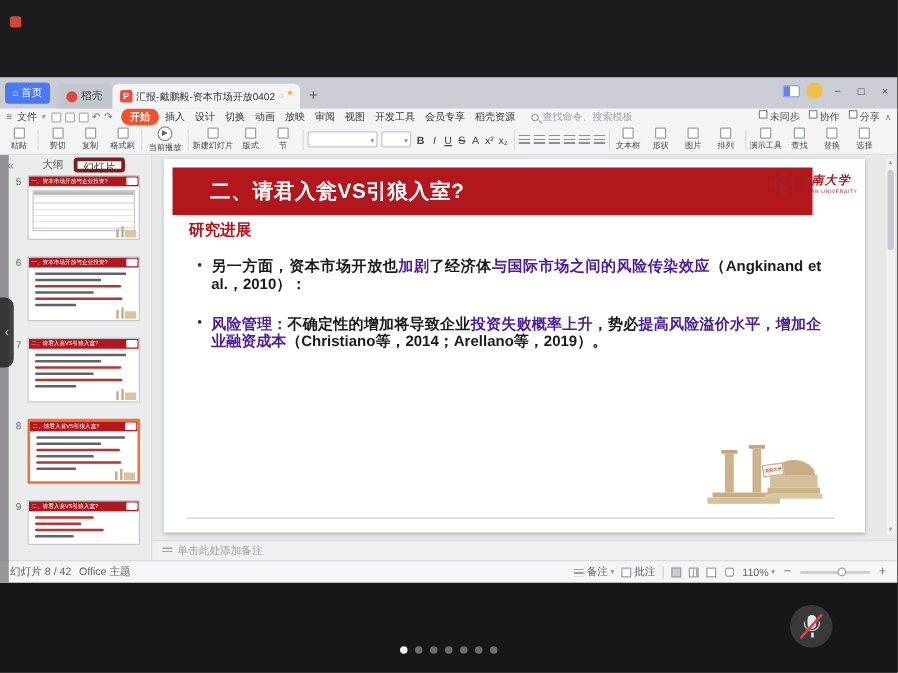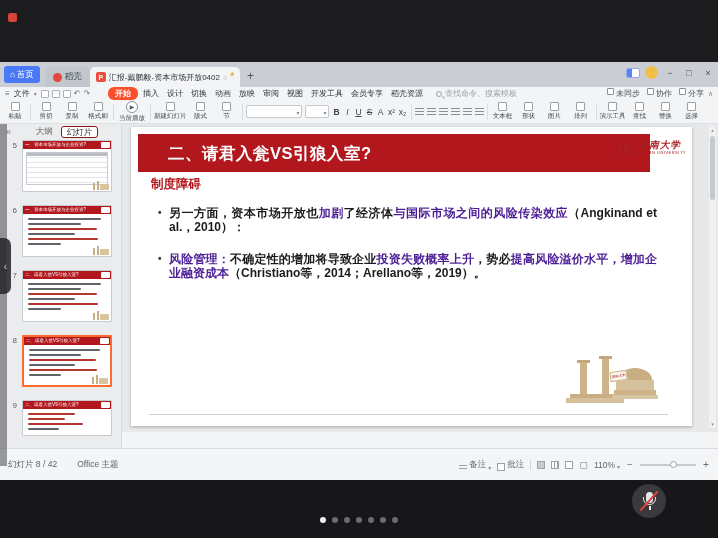--- a/index.html
+++ b/index.html
@@ -44,21 +44,21 @@
 .winctl{position:absolute;right:3px;top:4px;display:flex;align-items:center;gap:5px}
 .badge{width:14px;height:10px;border:1px solid #8fa8e8;background:linear-gradient(90deg,#5b84f0 40%,#fff 40%);border-radius:2px}
 .avatar{width:13px;height:13px;border-radius:50%;background:#f0bf4a}
 .wbtn{width:14px;text-align:center;font-size:9px;color:#494e55}
 
 .menubar{position:absolute;left:0;top:25px;width:100%;height:13px;background:#f3f4f6;display:flex;align-items:center;font-size:8px;color:#3c4046;padding:0 5px;gap:4px;white-space:nowrap}
 .hamb{color:#6a7077;font-size:8px}
 .mdown{color:#8a9097;font-size:6px}
 .qico{width:8px;height:8px;border:1px solid #aab1b9;border-radius:1px;background:#fff;display:inline-block}
 .qarrow{font-size:8px;color:#6a7077}
-.mtabs{display:flex;align-items:center;gap:2px;margin-left:14px}
+.mtabs{display:flex;align-items:center;gap:2px;margin-left:3px}
 .mtab{padding:0 3px;color:#2f3338}
 .mtab.active{background:#f94f2b;color:#fff;border-radius:6px;padding:1px 7px;font-weight:bold}
 .msearch{display:flex;align-items:center;gap:3px;color:#9aa2ab;margin-left:6px}
 .mag{width:6px;height:6px;border:1px solid #9aa2ab;border-radius:50%;position:relative}
 .mag::after{content:"";position:absolute;left:5px;top:5px;width:3px;height:1px;background:#9aa2ab;transform:rotate(45deg)}
 .mright{margin-left:auto;display:flex;align-items:center;gap:7px;color:#4a4f56}
 .mi{display:flex;gap:2px}
 .mi-ico{width:7px;height:7px;border:1px solid #8a9097;border-radius:1px;background:#fff}
 .mcollapse{color:#7a8087;font-size:7px}
 
@@ -79,21 +79,21 @@
 .fmt .fmtg:nth-child(3){text-decoration:underline}
 .fmt .fmtg:nth-child(4){text-decoration:line-through}
 .aligns{display:flex;align-items:center;gap:3px;flex:none}
 .ico-align{width:9px;height:8px;background:repeating-linear-gradient(180deg,#8a9097 0 1px,transparent 1px 3px)}
 
 
 .sidepanel{position:absolute;left:0;top:62px;width:122px;height:324px;background:#eaecee;border-right:1px solid #d8dbdf;overflow:hidden}
 .sp-head{height:16px;display:flex;align-items:center;font-size:8.5px;color:#555;padding:0 6px;gap:8px}
 .sp-col{color:#777;font-size:9px}
 .sp-tab{color:#666}
-.sp-tab.active{background:#fff;border:1px solid #7f1d1d;border-radius:3px;padding:0 5px;height:12px;line-height:11px;color:#333}
+.sp-tab.active{background:#fff;border:3px solid #7f1d1d;border-radius:3px;padding:0 5px;height:12px;line-height:11px;color:#333}
 .thumbrow{display:flex;margin-bottom:13px}
 .tnum{width:22px;font-size:8px;color:#5f6368;text-align:right;padding-right:5px;padding-top:1px}
 .thumb{position:relative;width:90px;height:52px;background:#fff;border:1px solid #c6cacf;border-radius:1px;overflow:hidden}
 .thumbrow.sel .thumb{border:2px solid #ff6b2e}
 .mini-head{height:8px;background:#b2171d;color:#fff;font-size:4.5px;line-height:8px;padding-left:2px;white-space:nowrap;overflow:hidden;position:relative}
 .mini-logo{position:absolute;right:1px;top:1px;width:9px;height:6px;background:#fff;border-radius:1px}
 .mini-body{position:absolute;left:5px;top:12px;right:5px;bottom:2px}
 .bar{display:block;height:2px;border-radius:1px;margin-bottom:3px}
 .bar.k{background:#60646a}
 .bar.r{background:#b3362f}
@@ -132,23 +132,23 @@
 .g-step{left:46px;top:39px;width:46px;height:4px;background:#d9c7a4}
 .scroll{position:absolute;right:2px;top:2px;width:7px;height:302px;background:#f0f1f3;border-radius:3px}
 .sthumb{position:absolute;left:1px;top:10px;width:5px;height:64px;background:#c6c9ce;border-radius:3px}
 .sarr{position:absolute;left:0;width:7px;text-align:center;font-size:5px;color:#8a9097}
 .sarr.up{top:1px}.sarr.dn{bottom:1px}
 
 .notesbar{position:absolute;left:122px;top:370px;width:596px;height:16px;background:#eff0f2;border-top:1px solid #dadce0;display:flex;align-items:center;gap:4px;padding-left:8px}
 .nico{width:8px;height:6px;background:repeating-linear-gradient(180deg,#9aa1a8 0 1px,transparent 1px 3px)}
 .ntext{font-size:8.5px;color:#9aa1a8}
 
-.statusbar{position:absolute;left:0;top:386px;width:718px;height:32px;background:#f4f5f7;border-top:1px solid #d8dbdf;display:flex;align-items:center;font-size:8.5px;color:#5f6368;padding:0 8px;gap:20px}
+.statusbar{position:absolute;left:0;top:386px;width:718px;height:18px;background:#f4f5f7;border-top:1px solid #d8dbdf;display:flex;align-items:center;font-size:8.5px;color:#5f6368;padding:0 8px;gap:6px}
 .sb-right{margin-left:auto;display:flex;align-items:center;gap:6px}
-.sb-it{display:flex;align-items:flex-end;gap:2px}
+.sb-it{display:flex;align-items:center;gap:2px}
 .sb-sep{width:1px;height:10px;background:#d0d4d8}
 .view-ico{width:8px;height:8px;border:1px solid #9aa1a8;background:#fff}
 .view-ico.on{background:#c9cdd3}
 .view-ico.grid{background:repeating-linear-gradient(90deg,#fff 0 2px,#9aa1a8 2px 3px)}
 .fitico{font-size:9px;color:#6a7077}
 .sbcar{font-size:6px;color:#8a9097}
 .zbtn{font-size:10px;color:#6a7077;width:8px;text-align:center}
 .ztrack{position:relative;width:56px;height:2px;background:#c6c9ce;border-radius:1px}
 .zknob{position:absolute;left:30px;top:-3px;width:7px;height:7px;border-radius:50%;background:#fff;border:1px solid #9aa1a8}
 </style>
@@ -421,21 +421,21 @@
         <div class="band">
           <span>二、请君入瓮VS引狼入室?</span>
         </div>
         <div class="logo">
           <span class="emb"></span>
           <span>
             <div class="lg-cn">湖南大学</div>
             <div class="lg-en">HUNAN UNIVERSITY</div>
           </span>
         </div>
-        <div class="sec">制度障碍</div>
+        <div class="sec">研究进展</div>
         <div class="bullets">
             <div class="bullet first"><span>另一方面，资本市场开放也</span><span class="red">加剧</span><span>了经济体</span><span class="red">与国际市场之间的风险传染效应</span><span>（Angkinand et al.，2010）：</span></div>
             <div class="bullet"><span class="red">风险管理：</span><span>不确定性的增加将导致企业</span><span class="red">投资失败概率上升</span><span>，势必</span><span class="red">提高风险溢价水平，增加企业融资成本</span><span>（Christiano等，2014；Arellano等，2019）。</span></div>
           </div>
         <div class="hr"></div>
         <div class="gate">
           <div class="g-cap1"></div>
             <div class="g-col1"></div>
           <div class="g-cap2"></div>
             <div class="g-col2"></div>
@@ -448,20 +448,24 @@
             <div class="g-step"></div>
         </div>
       </div>
       <div class="scroll">
         <span class="sarr up">▴</span>
         <span class="sthumb"></span>
         <span class="sarr dn">▾</span>
       </div>
     </div>
 
+    <div class="notesbar">
+      <span class="nico"></span>
+      <span class="ntext">单击此处添加备注</span>
+    </div>
 
     <div class="statusbar">
       <span>幻灯片 8 / 42</span>
       <span>Office 主题</span>
       <span class="sb-right">
         <span class="sb-it">
           <span class="nico"></span>
           <span>备注</span>
           <span class="sbcar">▾</span>
         </span>

